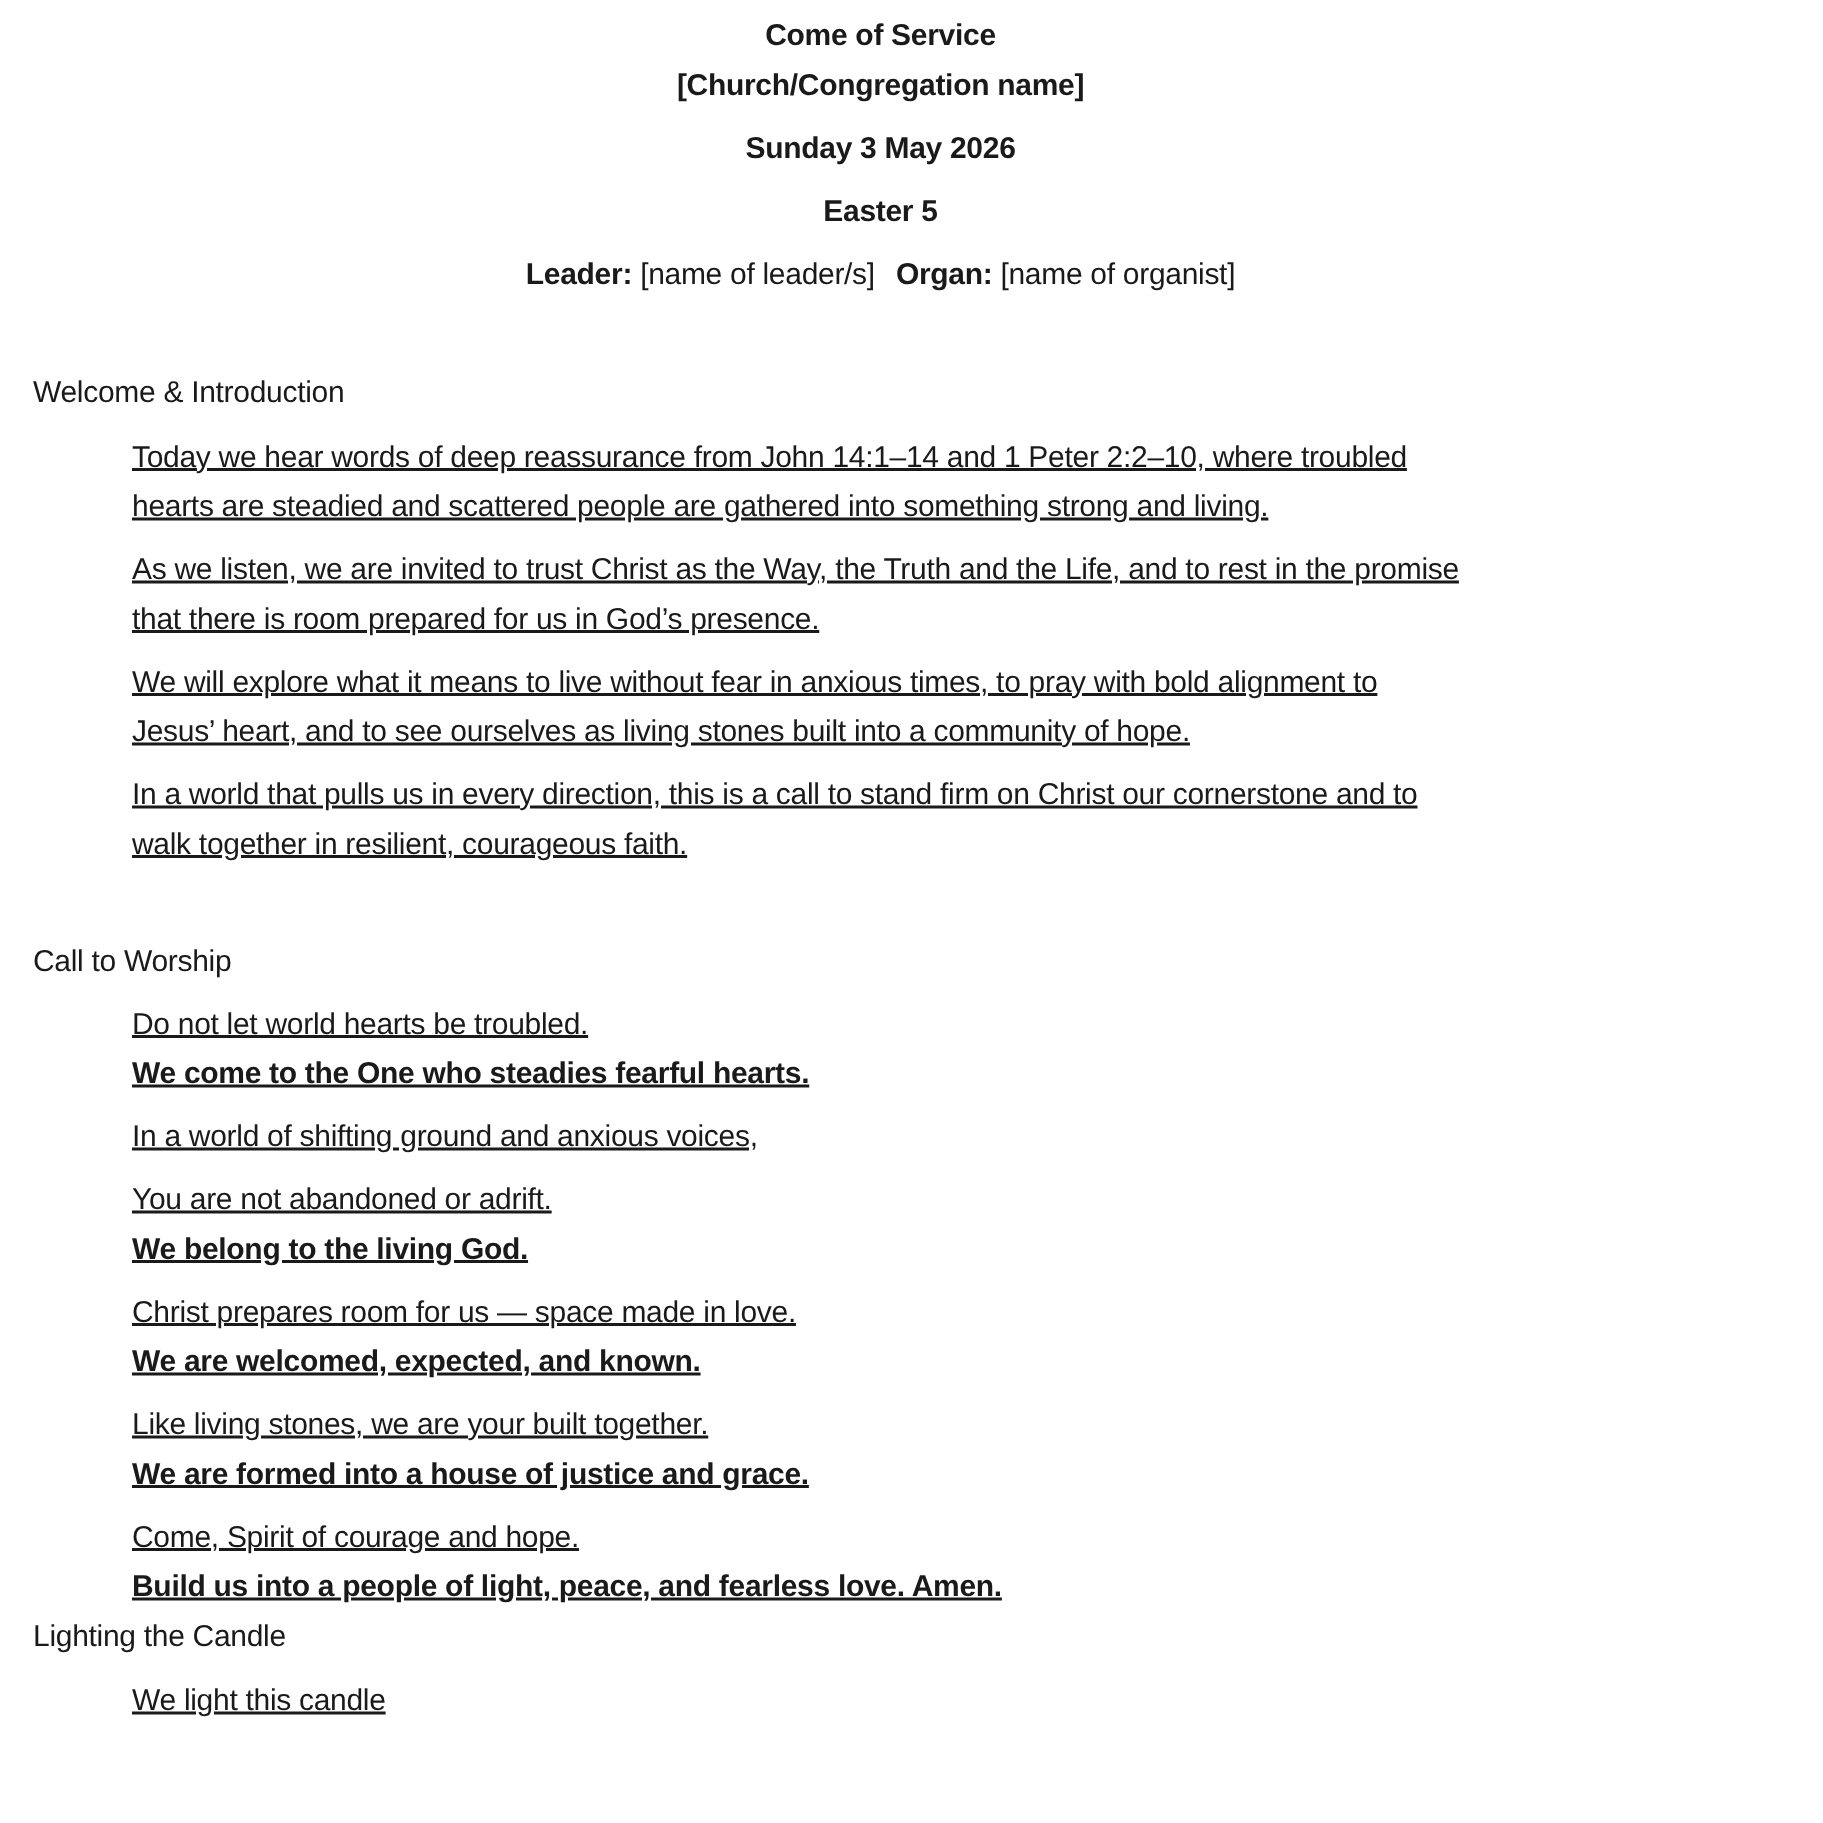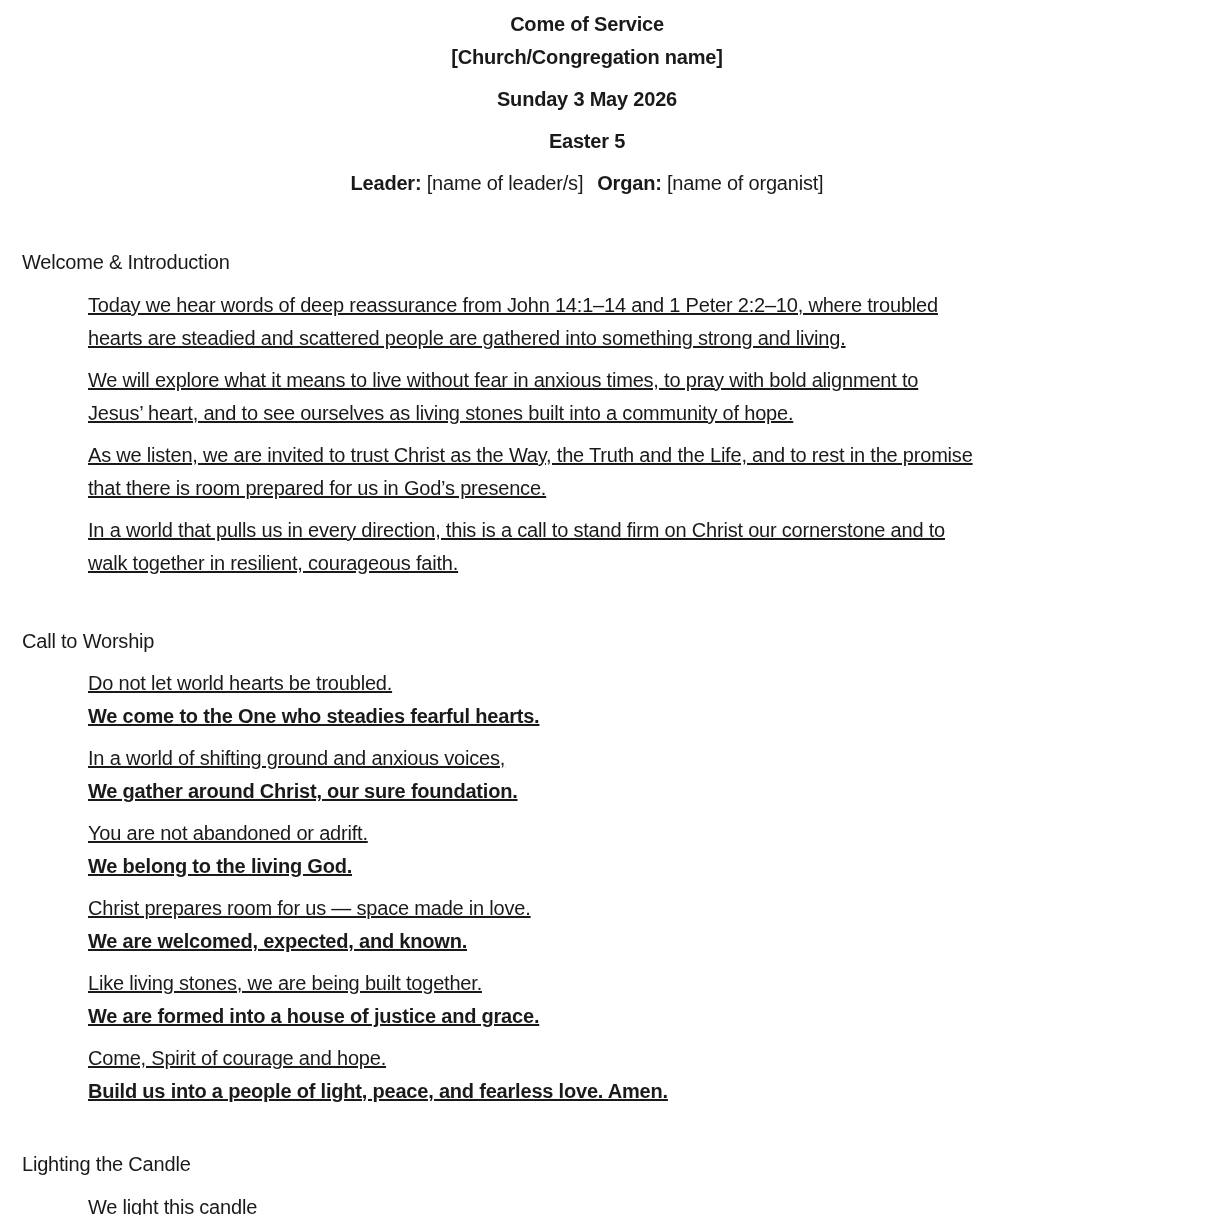--- a/index.html
+++ b/index.html
@@ -23,21 +23,21 @@
   }
   .doc-header { text-align: center; font-weight: bold; }
   .doc-header .line { white-space: nowrap; }
   .doc-header .spaced { margin-top: 9px; }
   .doc-header .normal { font-weight: normal; }
   .label-gap { display: inline-block; width: 14px; }
 
   .section-heading { font-weight: normal; white-space: nowrap; }
   .sh-welcome { margin-top: 46px; }
   .sh-call { margin-top: 45px; }
-  .sh-candle { margin-top: 40px; }
+  .sh-candle { }
 
   .indent { margin-left: 66px; text-decoration: underline; }
   .para { margin-top: 9px; }
   .para.first { margin-top: 10px; }
   .para .line { white-space: nowrap; }
 
   .couplet { margin-top: 9px; }
   .couplet .leader-line { white-space: nowrap; }
   .couplet .response-line { white-space: nowrap; font-weight: bold; }
 </style>
@@ -54,53 +54,52 @@
     <div class="line spaced"><span>Leader:</span><span class="normal">&nbsp;</span><span class="normal">[name of leader/s]</span><span class="label-gap"></span><span>Organ:</span><span class="normal">&nbsp;</span><span class="normal">[name of organist]</span></div>
   </div>
 
   <div class="section-heading sh-welcome">Welcome &amp; Introduction</div>
   <div class="indent">
     <div class="para first">
       <div class="line">Today we hear words of deep reassurance from John 14:1–14 and 1 Peter 2:2–10, where troubled</div>
       <div class="line">hearts are steadied and scattered people are gathered into something strong and living.</div>
     </div>
     <div class="para">
+      <div class="line">As we listen, we are invited to trust Christ as the Way, the Truth and the Life, and to rest in the promise</div>
+      <div class="line">that there is room prepared for us in God’s presence.</div>
+    </div>
+    <div class="para">
       <div class="line">We will explore what it means to live without fear in anxious times, to pray with bold alignment to</div>
       <div class="line">Jesus’ heart, and to see ourselves as living stones built into a community of hope.</div>
-    </div>
-    <div class="para">
-      <div class="line">As we listen, we are invited to trust Christ as the Way, the Truth and the Life, and to rest in the promise</div>
-      <div class="line">that there is room prepared for us in God’s presence.</div>
     </div>
     <div class="para">
       <div class="line">In a world that pulls us in every direction, this is a call to stand firm on Christ our cornerstone and to</div>
       <div class="line">walk together in resilient, courageous faith.</div>
     </div>
   </div>
 
   <div class="section-heading sh-call">Call to Worship</div>
   <div class="indent">
     <div class="couplet">
       <div class="leader-line">Do not let world hearts be troubled.</div>
       <div class="response-line">We come to the One who steadies fearful hearts.</div>
     </div>
     <div class="couplet">
       <div class="leader-line">In a world of shifting ground and anxious voices,</div>
-      <div class="response-line">We gather around Christ, our sure foundation.</div>
     </div>
     <div class="couplet">
       <div class="leader-line">You are not abandoned or adrift.</div>
       <div class="response-line">We belong to the living God.</div>
     </div>
     <div class="couplet">
       <div class="leader-line">Christ prepares room for us — space made in love.</div>
       <div class="response-line">We are welcomed, expected, and known.</div>
     </div>
     <div class="couplet">
-      <div class="leader-line">Like living stones, we are being built together.</div>
+      <div class="leader-line">Like living stones, we are your built together.</div>
       <div class="response-line">We are formed into a house of justice and grace.</div>
     </div>
     <div class="couplet">
       <div class="leader-line">Come, Spirit of courage and hope.</div>
       <div class="response-line">Build us into a people of light, peace, and fearless love. Amen.</div>
     </div>
   </div>
 
   <div class="section-heading sh-candle">Lighting the Candle</div>
   <div class="indent">

